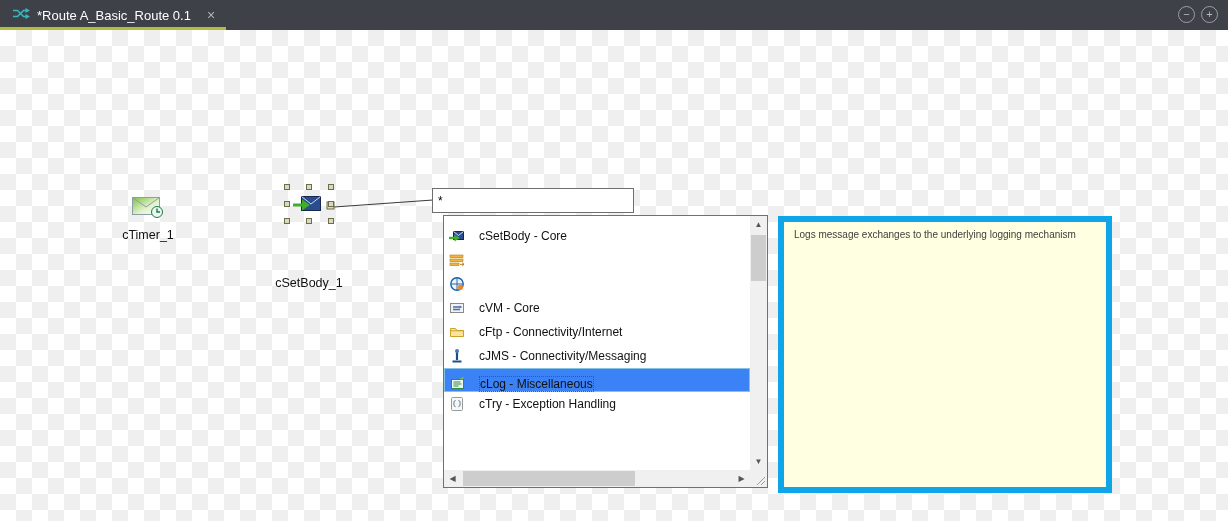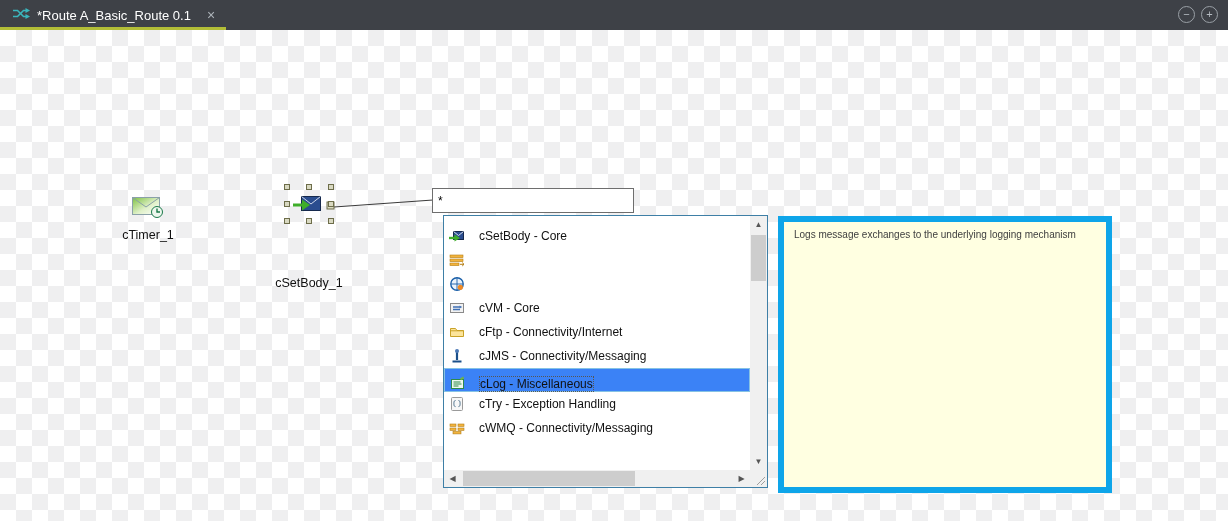--- a/index.html
+++ b/index.html
@@ -242,32 +242,20 @@
       <div class="dd-row">
         <span class="dd-icon">
           <svg width="16" height="16" viewBox="0 0 16 16">
             <rect x="2.5" y="1.5" width="11" height="13" rx="1" fill="#f7f7f7" stroke="#9a9a9a"></rect>
             <path d="M6.5 4.5 c-1.6 0 -1.6 2.1 -1.6 3.1 0 1 0 3 1.6 3 M9.5 4.5 c1.6 0 1.6 2.1 1.6 3.1 0 1 0 3 -1.6 3" stroke="#4a6f8a" fill="none"></path>
           </svg>
         </span>
         <span class="dd-label">cTry - Exception Handling</span>
       </div>
 
-      <div class="dd-row">
-        <span class="dd-icon">
-          <svg width="16" height="16" viewBox="0 0 16 16">
-            <rect x="1" y="4" width="6" height="2.4" fill="#f2b33d" stroke="#b57f14" stroke-width="0.6"></rect>
-            <rect x="9" y="4" width="6" height="2.4" fill="#f2b33d" stroke="#b57f14" stroke-width="0.6"></rect>
-            <rect x="1" y="8" width="6" height="2.4" fill="#f2b33d" stroke="#b57f14" stroke-width="0.6"></rect>
-            <rect x="9" y="8" width="6" height="2.4" fill="#f2b33d" stroke="#b57f14" stroke-width="0.6"></rect>
-            <rect x="4" y="11.5" width="8" height="2.4" fill="#f2b33d" stroke="#b57f14" stroke-width="0.6"></rect>
-          </svg>
-        </span>
-        <span class="dd-label">cWMQ - Connectivity/Messaging</span>
-      </div>
 
     </div>
 
     <div class="vscroll">
       <div class="scroll-arrow v-up">▲</div>
       <div class="v-thumb"></div>
       <div class="scroll-arrow v-down">▼</div>
     </div>
 
     <div class="hscroll">

